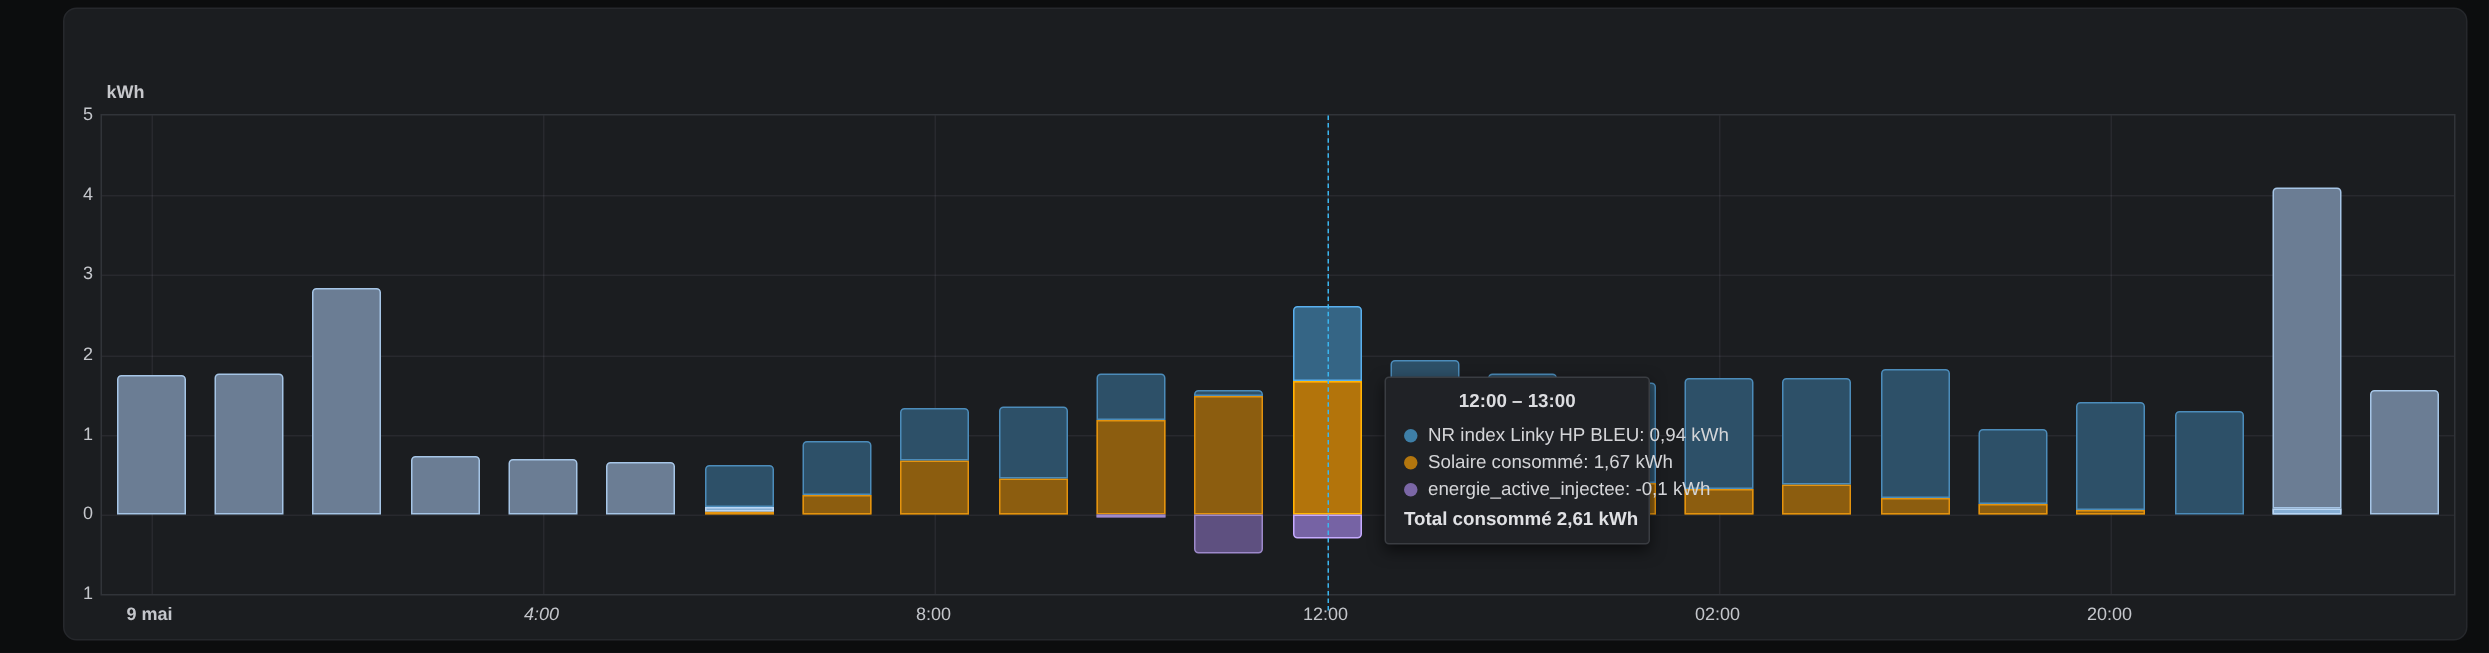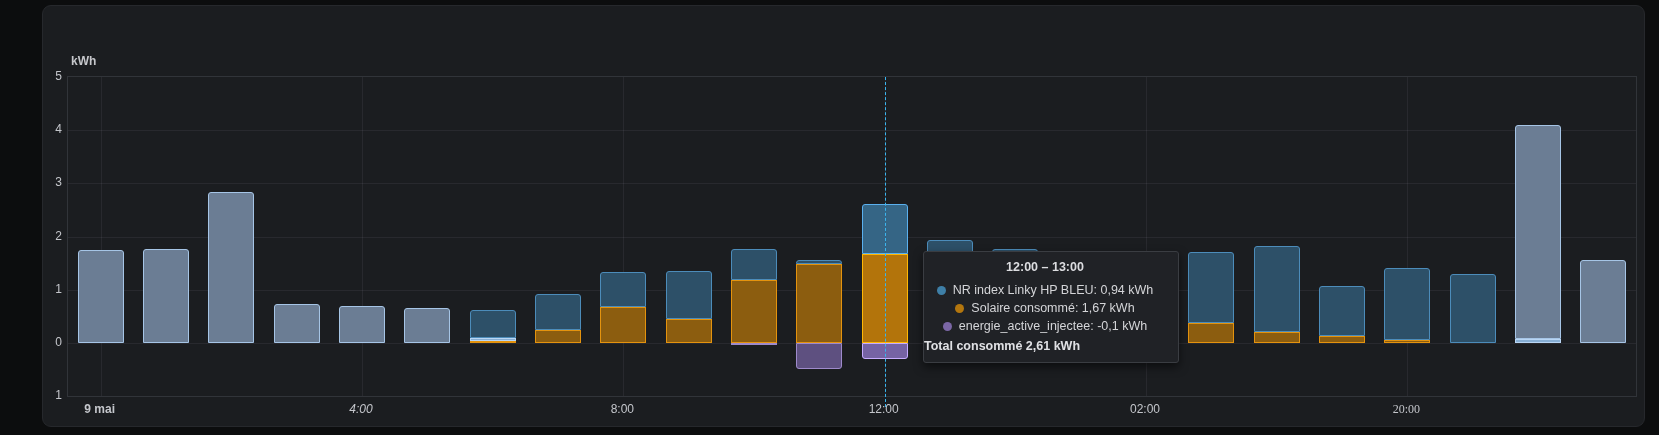--- a/index.html
+++ b/index.html
@@ -13,25 +13,25 @@
     border:1px solid rgba(210,220,235,0.12);box-sizing:content-box;}
   .grid-h{position:absolute;left:0;width:100%;height:1px;background:rgba(208,218,235,0.07);}
   .grid-v{position:absolute;top:0;height:100%;width:1px;background:rgba(208,218,235,0.07);}
   .ylab{position:absolute;left:0;width:19px;text-align:right;font-size:12px;color:#c4c6cb;line-height:16px;}
   .xlab{position:absolute;width:80px;text-align:center;font-size:12px;color:#c4c6cb;top:396px;}
   .xlab.bold{font-weight:700;}
   .bar{position:absolute;top:0;height:100%;}
   .seg{position:absolute;box-sizing:border-box;border:1px solid;width:100%;}
   .bar.hl .seg{filter:brightness(1.25) saturate(1.08);}
   .crosshair{position:absolute;top:0;width:0;border-left:1px dashed #3ab5ef;}
-  .tooltip{position:absolute;left:880px;top:245px;width:256px;box-sizing:border-box;
+  .tooltip{position:absolute;left:880px;top:245px;width:177px;box-sizing:border-box;
     background:#202226;border:1px solid #3a3d42;border-radius:3px;
-    box-shadow:0 4px 10px rgba(0,0,0,0.55);padding:8px 12px 9px 0;z-index:20;color:#d4d5d8;}
+    box-shadow:0 4px 10px rgba(0,0,0,0.55);padding:8px 12px 9px 12px;z-index:20;color:#d4d5d8;}
   .tt-header{font-size:12.5px;font-weight:700;text-align:center;margin-bottom:7px;color:#dcdde0;}
-  .tt-row{display:flex;align-items:center;font-size:12.5px;line-height:18px;white-space:nowrap;justify-content:center;}
+  .tt-row{display:flex;align-items:center;font-size:12.5px;line-height:18px;white-space:nowrap;}
   .tt-dot{width:9px;height:9px;border-radius:50%;margin-right:7px;flex:none;}
   .tt-total{font-size:12.5px;font-weight:700;margin-top:4px;color:#e0e1e4;white-space:nowrap;}
 </style>
 </head>
 <body>
 
 <div class="panel">
   <div class="y-unit">kWh</div>
 
   <div class="plot">
@@ -162,14 +162,14 @@
     <div class="ylab" style="top: 168.333px;">3</div>
     <div class="ylab" style="top: 221.5px;">2</div>
     <div class="ylab" style="top: 274.667px;">1</div>
     <div class="ylab" style="top: 327.833px;">0</div>
     <div class="ylab" style="top: 381px;">1</div>
     <div class="xlab bold" style="left: 16.6667px;">9 mai</div>
     <div class="xlab" style="left: 278px; font-style: italic;">4:00</div>
     <div class="xlab" style="left: 539.333px;">8:00</div>
     <div class="xlab" style="left: 800.667px;">12:00</div>
     <div class="xlab" style="left: 1062px;">02:00</div>
-    <div class="xlab" style="left: 1323.33px; font-family: Liberation Serif, serif;">20:00</div>
+    <div class="xlab" style="left: 1323.33px;">20:00</div>
   </div>
 
 </body></html>

